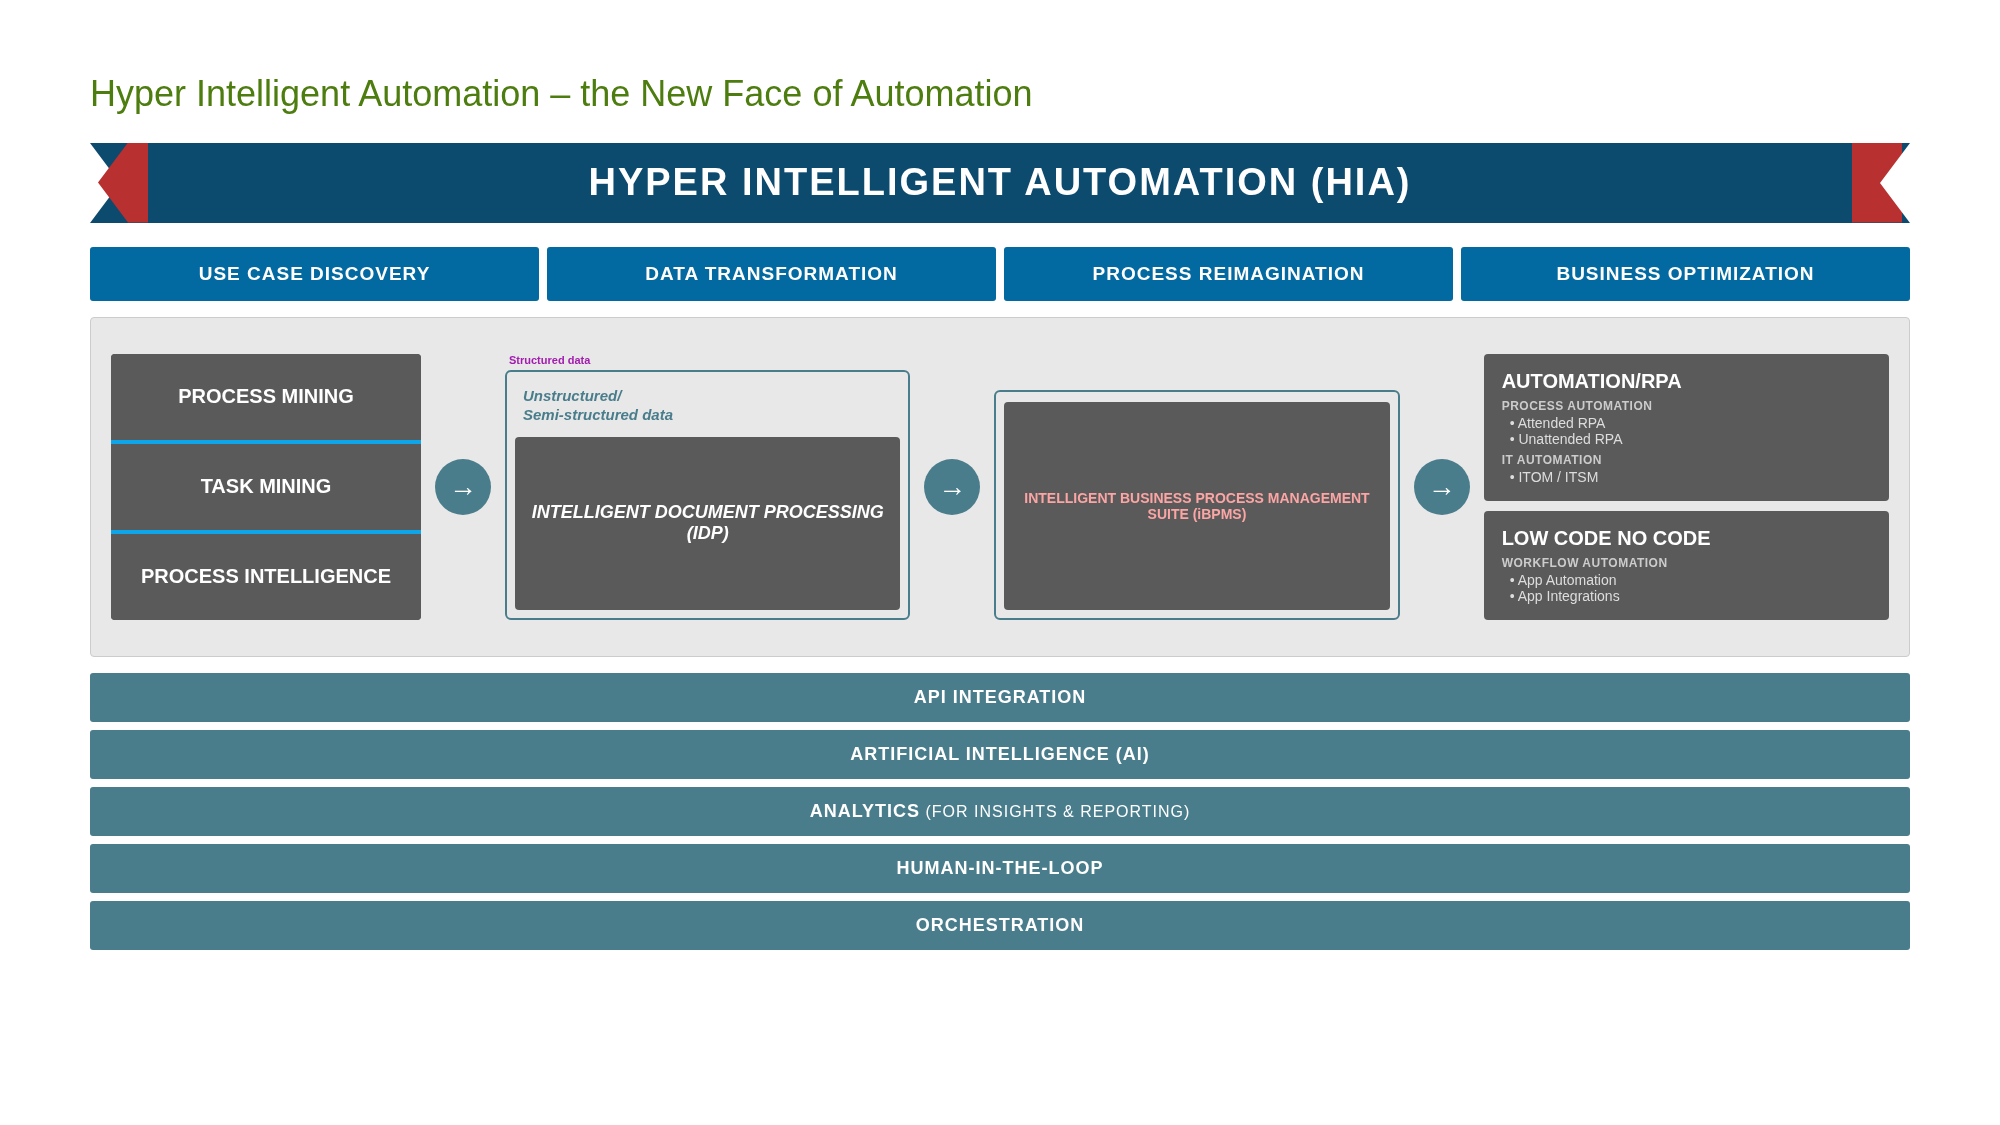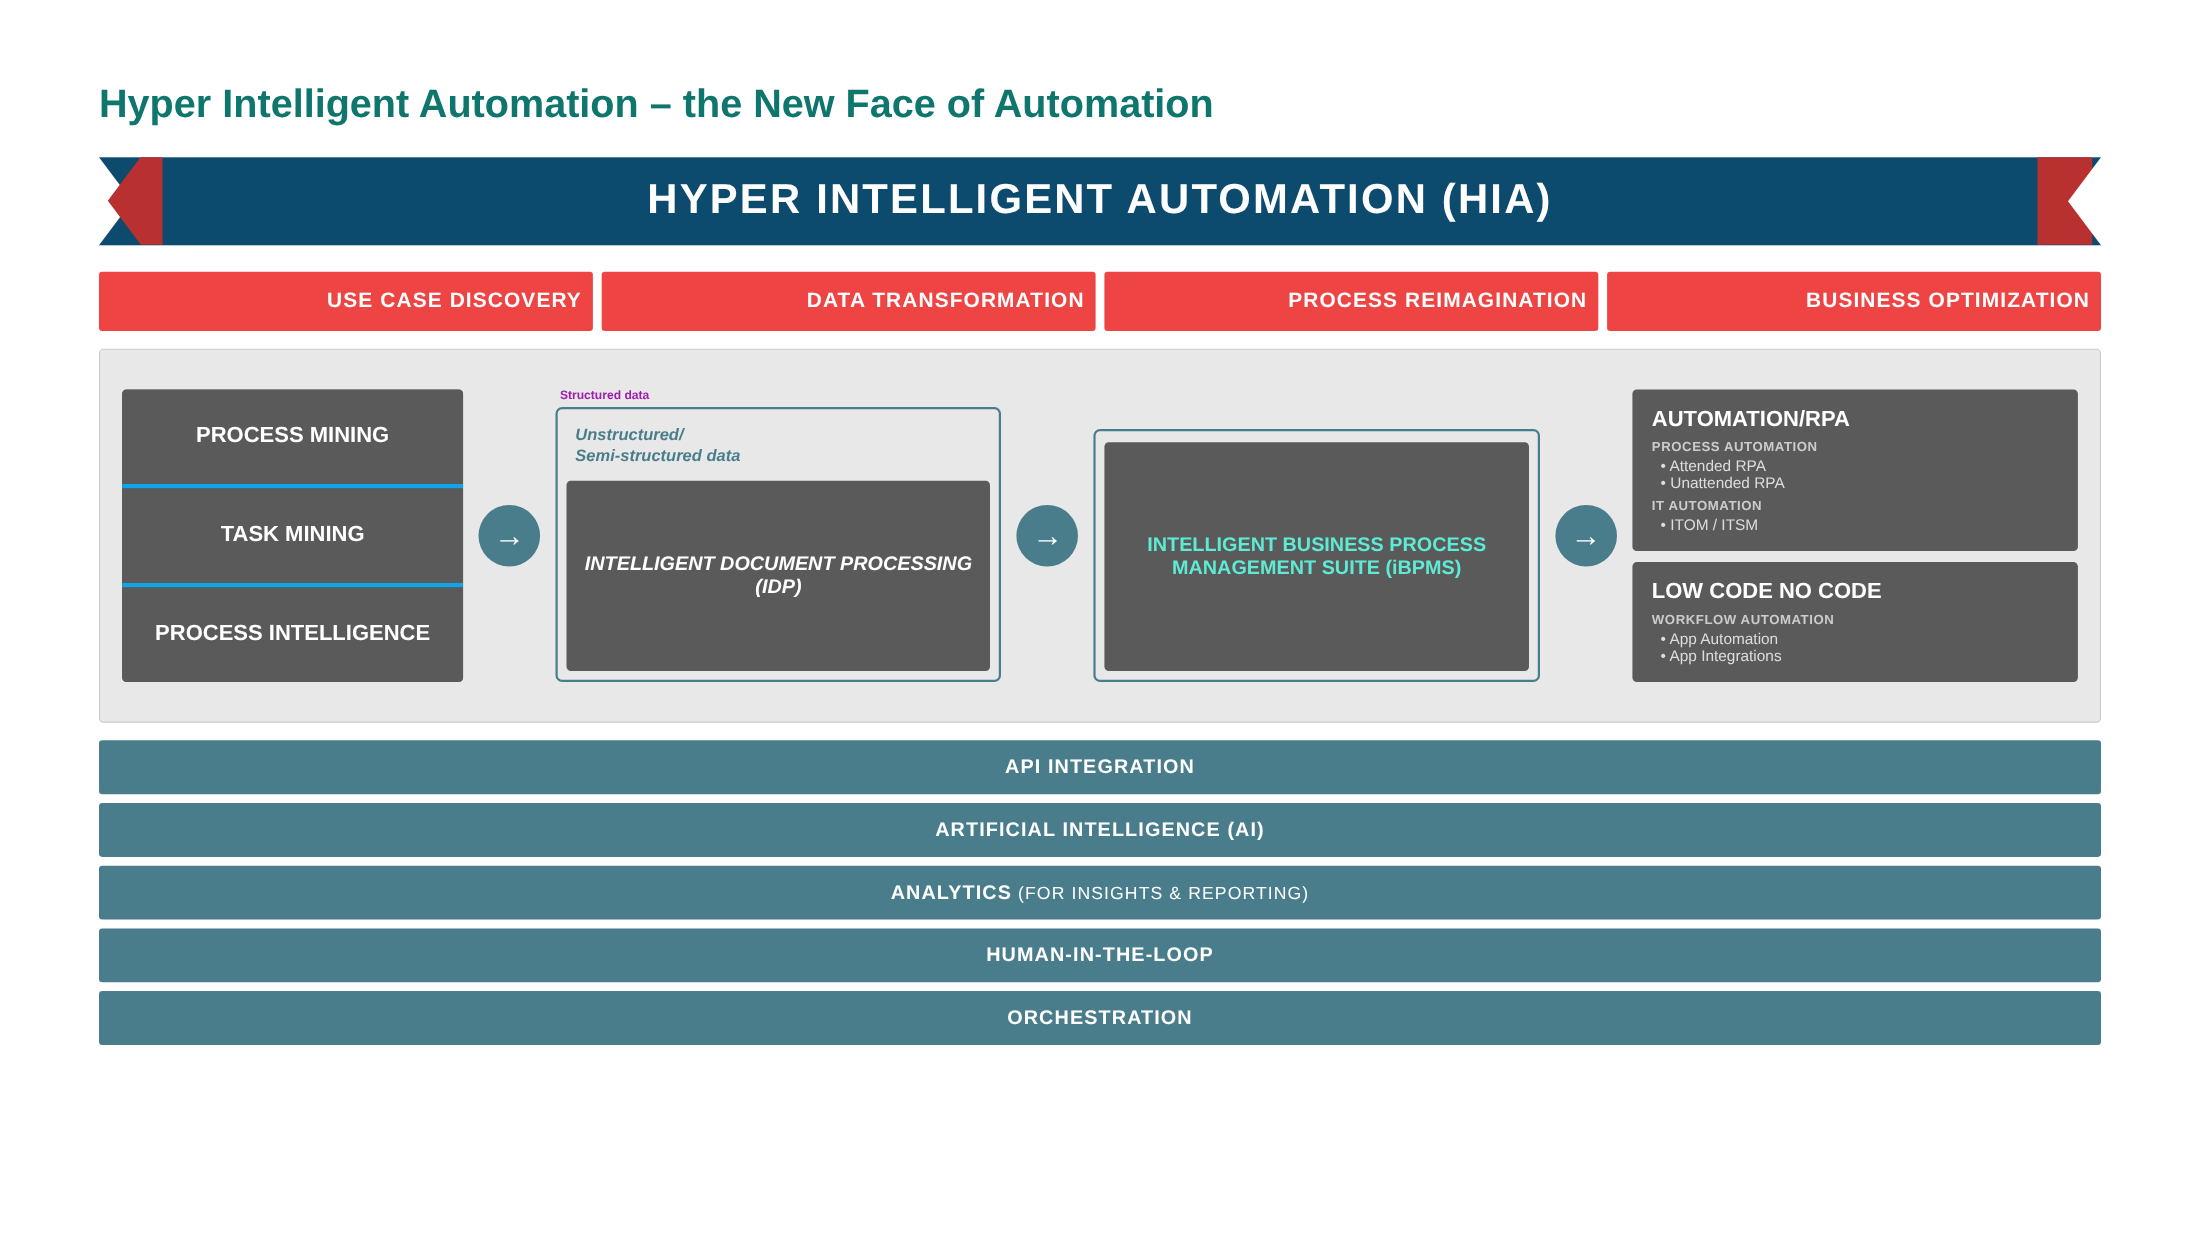--- a/index.html
+++ b/index.html
@@ -15,22 +15,22 @@
     }
     .slide {
       width: 1920px;
       height: 1060px;
       background: #ffffff;
       padding: 40px 50px;
       position: relative;
     }
     .main-title {
       font-size: 36px;
-      font-weight: 700;
-      color: #0f766e;
+      font-weight: 400;
+      color: #4d7c0f;
       margin-bottom: 28px;
     }
 
     
     .hia-banner {
       position: relative;
       background: #0c4a6e;
       height: 80px;
       display: flex;
       align-items: center;
@@ -86,26 +86,26 @@
     }
 
     
     .column-headers {
       display: grid;
       grid-template-columns: 1fr 1fr 1fr 1fr;
       gap: 8px;
       margin-bottom: 16px;
     }
     .col-header {
-      background: #ef4444;
+      background: #0369a1;
       color: #ffffff;
       font-size: 19px;
       font-weight: 700;
       letter-spacing: 1px;
-      text-align: right;
+      text-align: center;
       padding: 16px 10px;
       border-radius: 3px;
     }
 
     
     .main-content {
       display: grid;
       grid-template-columns: 1fr 1fr 1fr 1fr;
       gap: 8px;
       background: #e8e8e8;
@@ -224,22 +224,22 @@
       border: 2px solid #4a7d8c;
       border-radius: 6px;
       padding: 10px 8px 8px 8px;
       flex: 1;
       display: flex;
       align-items: center;
       justify-content: center;
     }
     .ibpms-box {
       background: #5a5a5a;
-      color: #5eead4;
-      font-size: 18px;
+      color: #fca5a5;
+      font-size: 14px;
       font-weight: 700;
       text-align: center;
       padding: 30px 16px;
       border-radius: 4px;
       width: 100%;
       height: 100%;
       display: flex;
       align-items: center;
       justify-content: center;
     }

